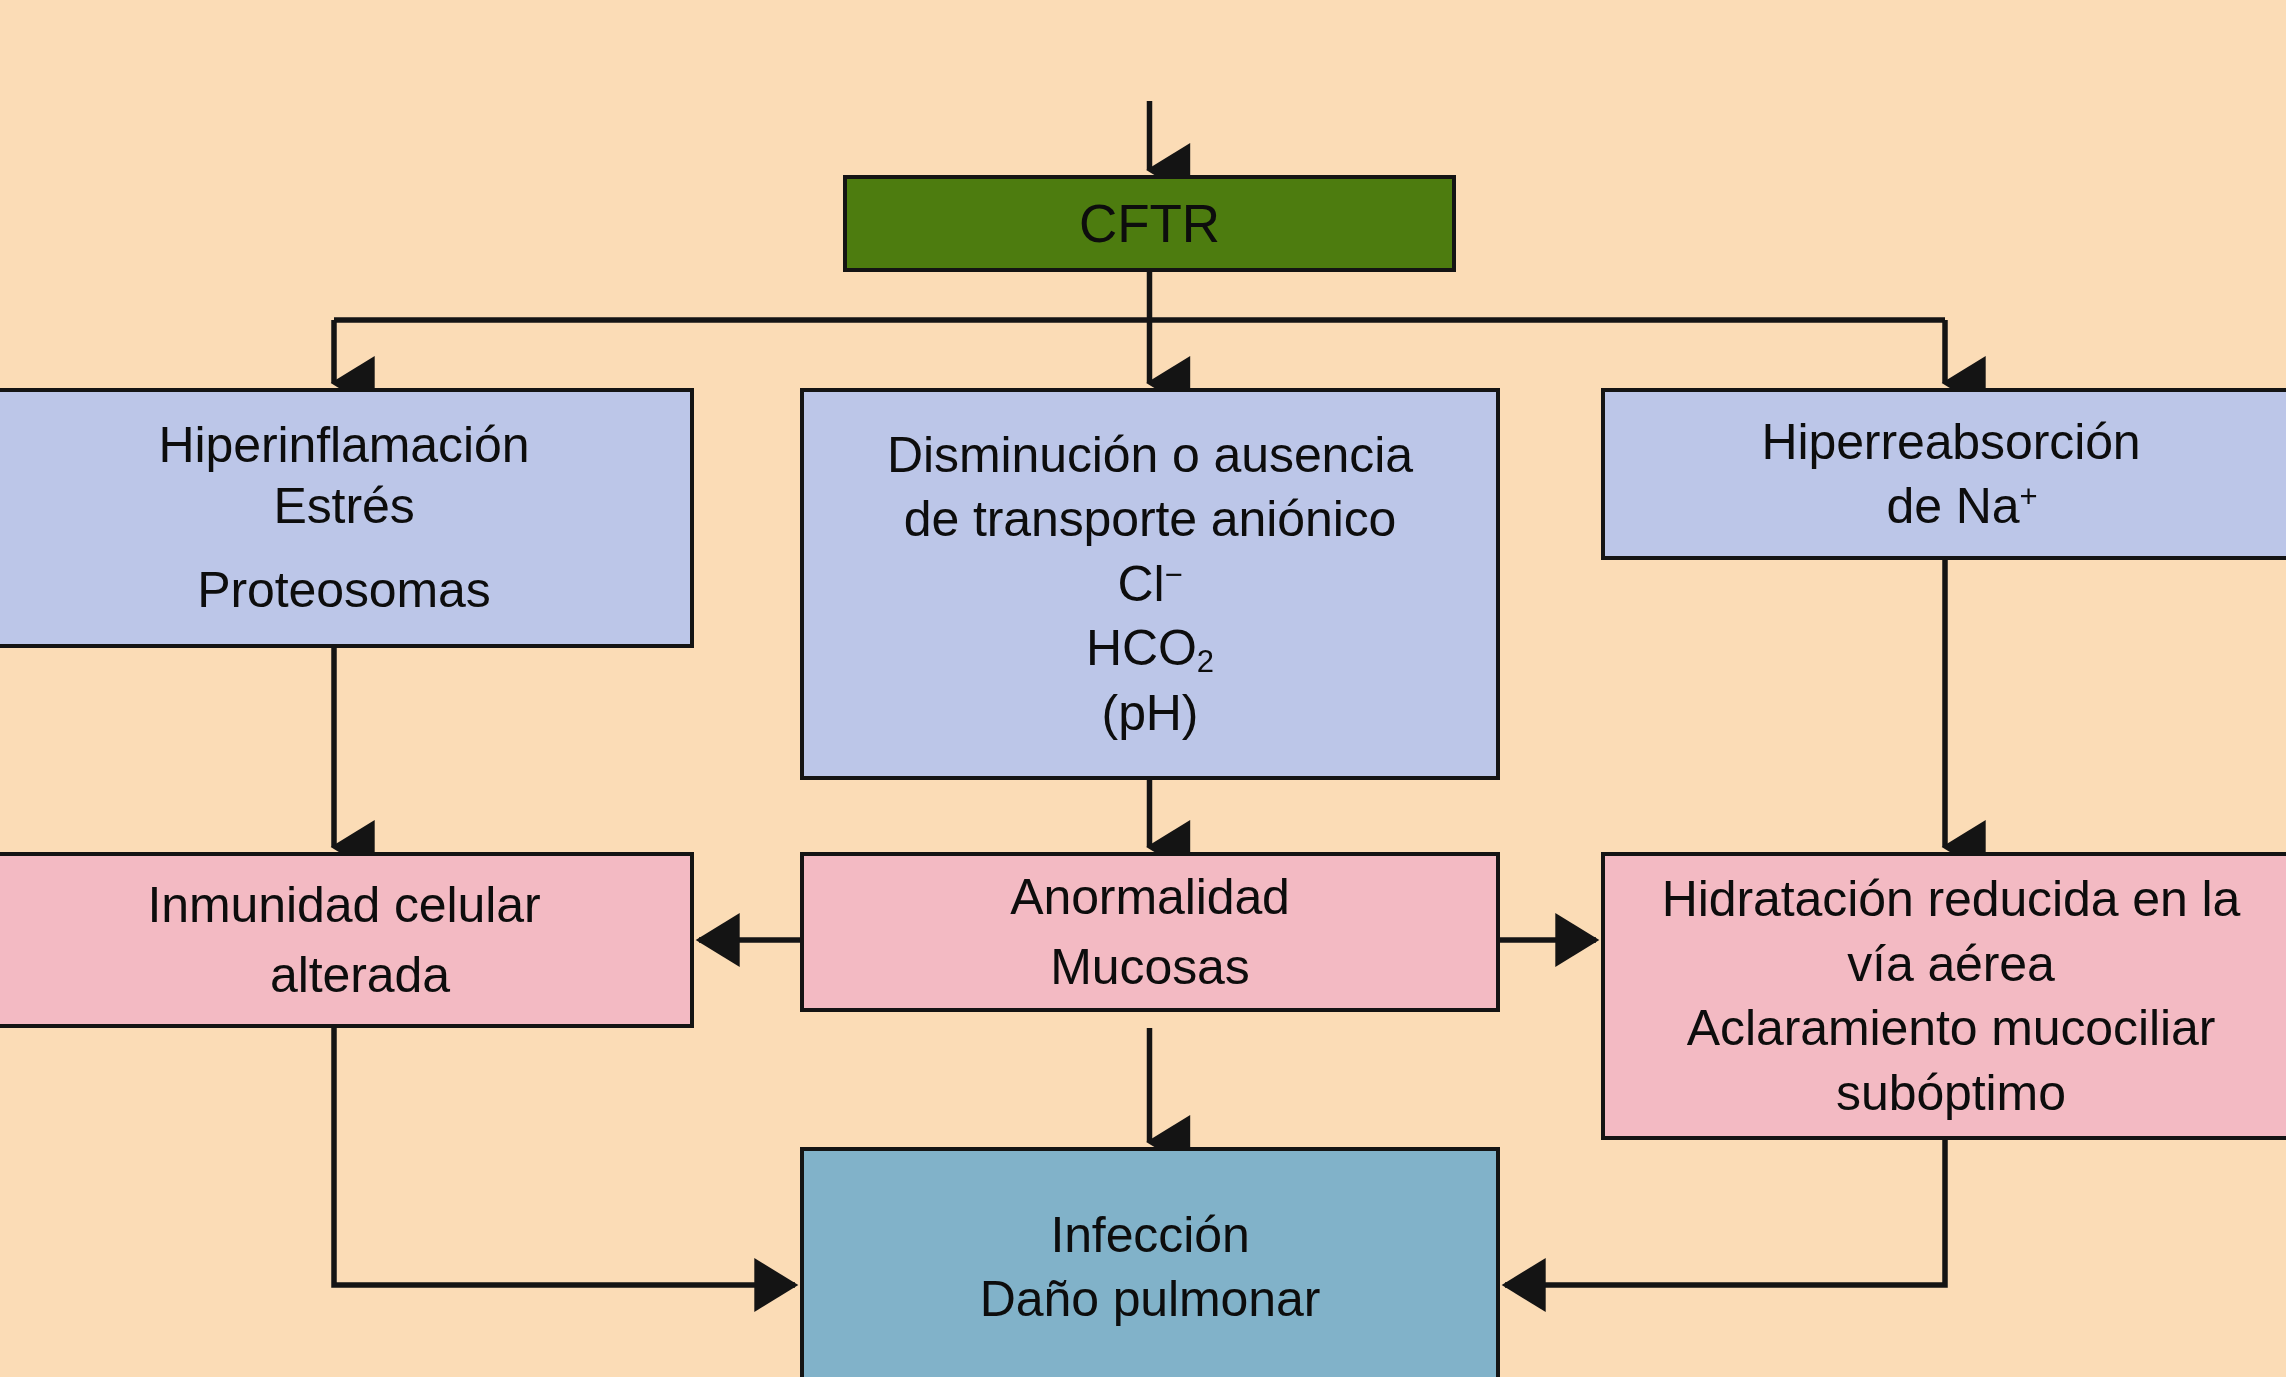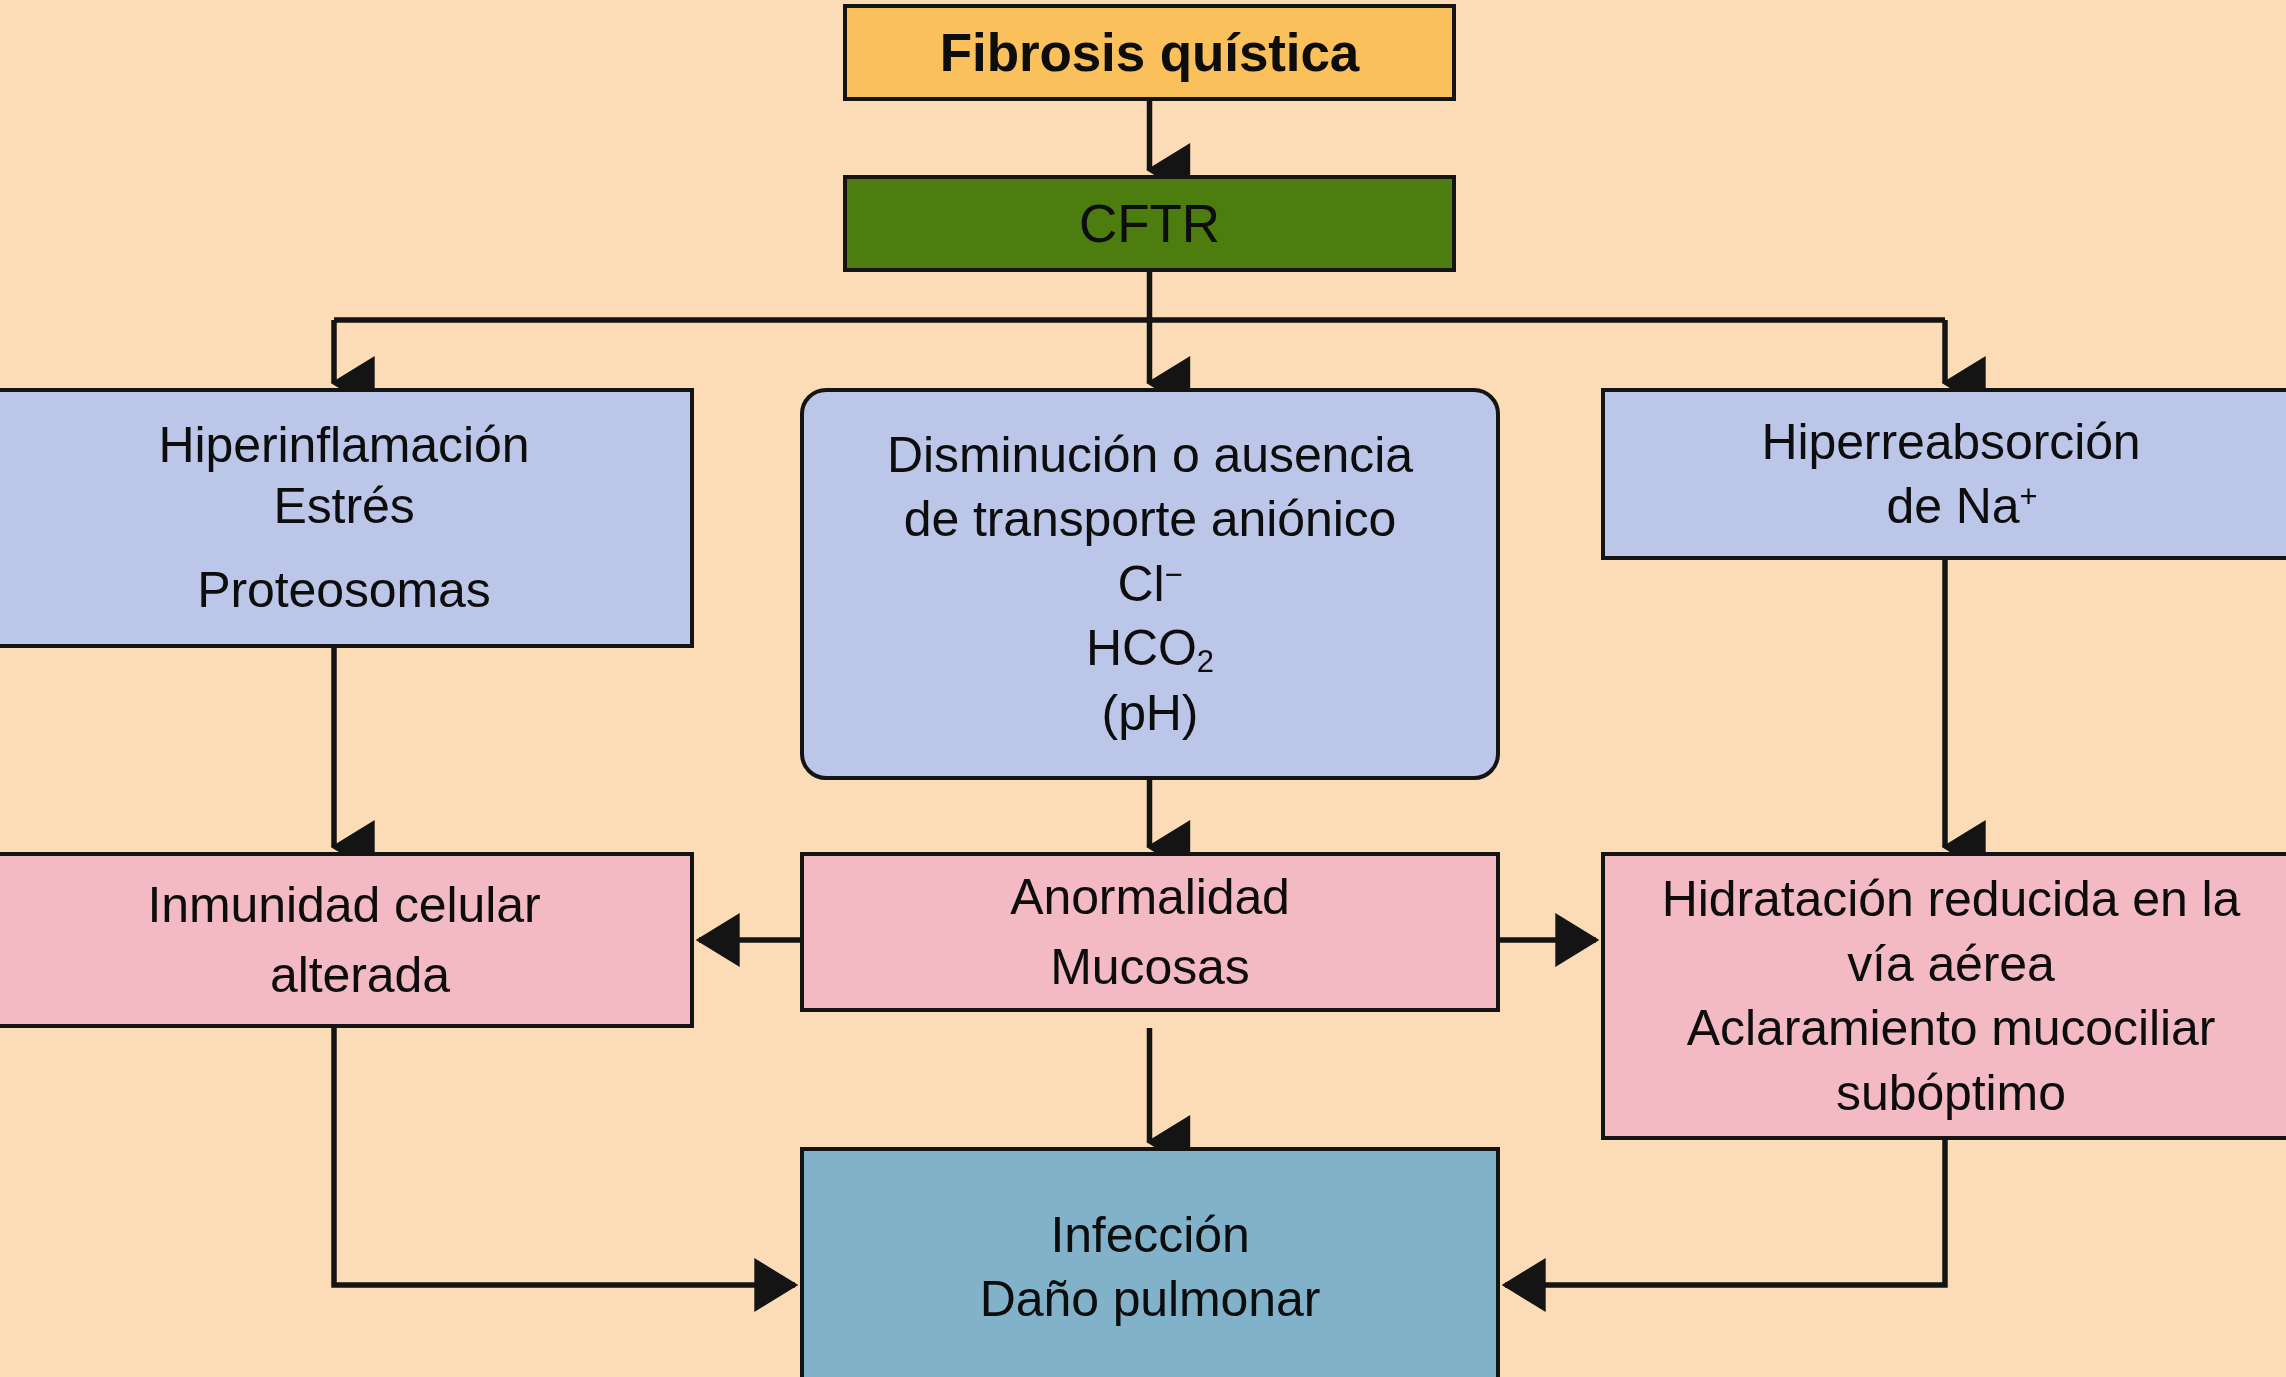--- a/index.html
+++ b/index.html
@@ -60,21 +60,20 @@
   }
   #node-hiperinflamacion {
     left: -6px; top: 388px; width: 700px; height: 260px;
     font-size: 50px;
   }
   #node-hiperinflamacion .ln + .ln { margin-top: 4px; text-align: right; }
   #node-hiperinflamacion .ln.gap { margin-top: 28px; }
   #node-disminucion {
     left: 800px; top: 388px; width: 700px; height: 392px;
     font-size: 50px;
-    border-radius: 26px;
   }
   #node-disminucion .ln + .ln { margin-top: 8px; }
   #node-hiperreabsorcion {
     left: 1601px; top: 388px; width: 700px; height: 172px;
     font-size: 50px;
   }
   #node-hiperreabsorcion .ln + .ln { margin-top: 8px; margin-left: 22px; }
   #node-inmunidad {
     left: -6px; top: 852px; width: 700px; height: 176px;
     font-size: 50px;
@@ -146,23 +145,20 @@
       <path d="M 1500 940 L 1596 940" marker-end="url(#arrowRight)"></path>
 
       <path d="M 1149.5 1028 L 1149.5 1142" marker-end="url(#arrowDown)"></path>
 
       <path d="M 334 1028 L 334 1285 L 795 1285" marker-end="url(#arrowRight)"></path>
 
       <path d="M 1945 1140 L 1945 1285 L 1505 1285" marker-end="url(#arrowLeft)"></path>
     </g>
   </svg>
 
-  <div class="node n-orange" id="node-fibrosis">
-    <span class="ln">Fibrosis quística</span>
-  </div>
 
   <div class="node n-green" id="node-cftr">
     <span class="ln">CFTR</span>
   </div>
 
   <div class="node n-blue" id="node-hiperinflamacion">
     <span class="ln">Hiperinflamación</span>
     <span class="ln">Estrés</span>
     <span class="ln gap">Proteosomas</span>
   </div>

